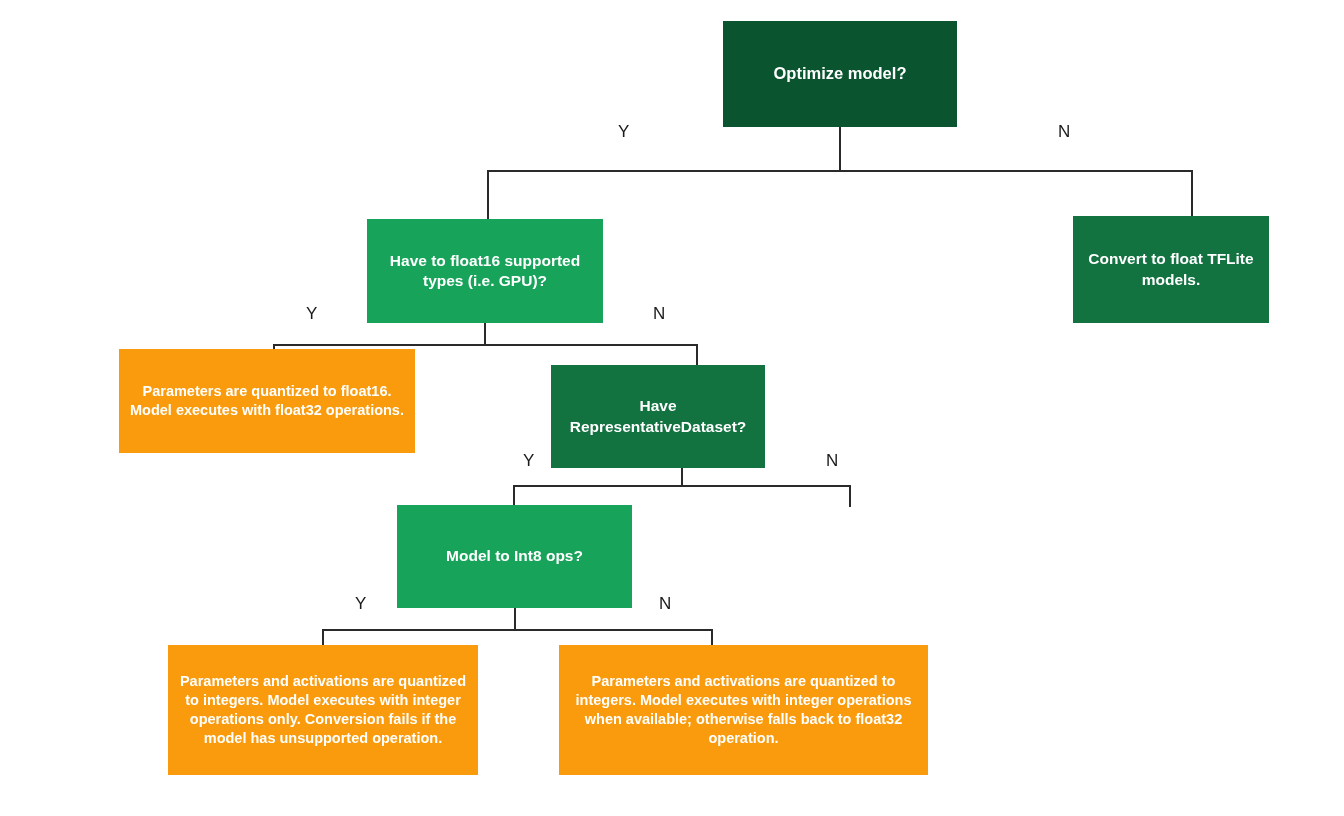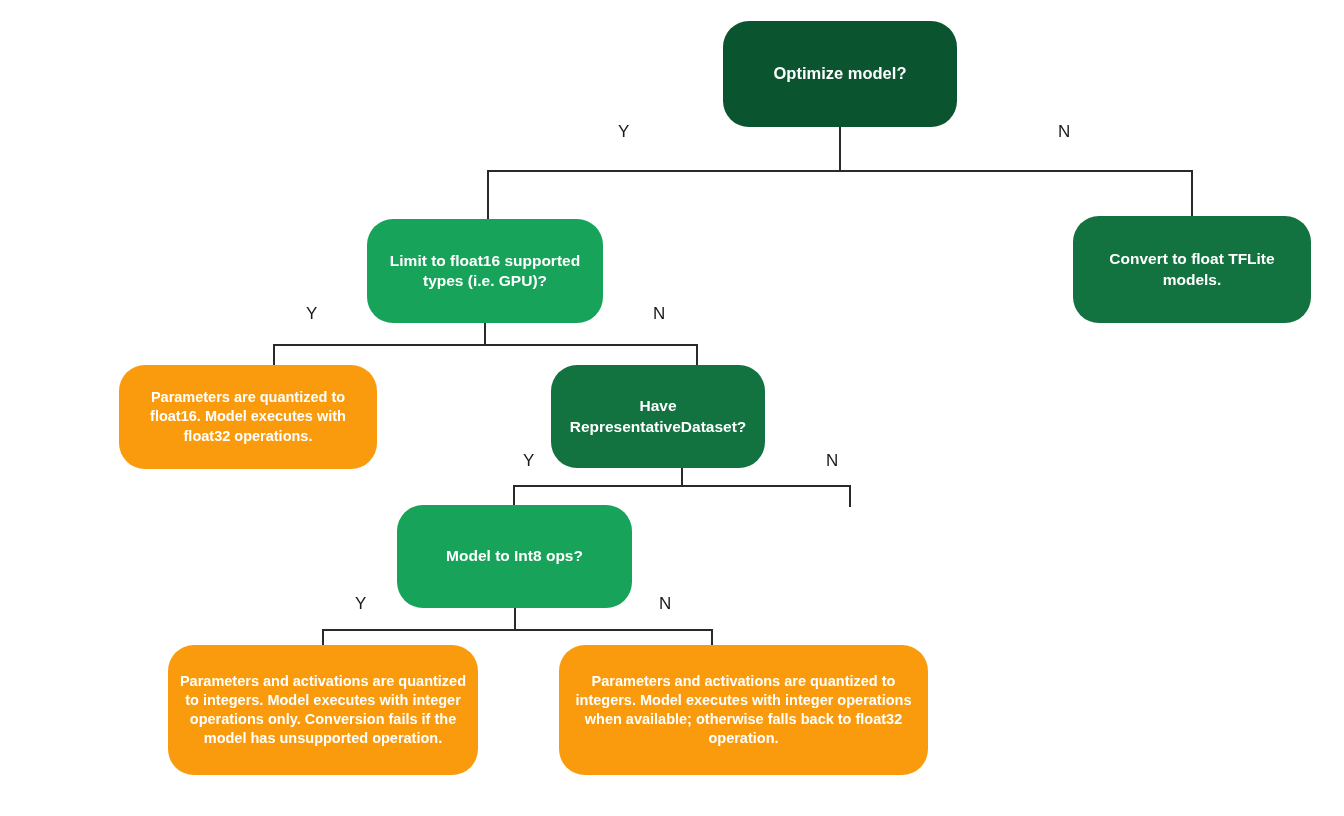--- a/index.html
+++ b/index.html
@@ -26,21 +26,20 @@
     position: absolute;
     display: flex;
     align-items: center;
     justify-content: center;
     text-align: center;
     color: #ffffff;
     font-weight: bold;
     line-height: 1.32;
     padding: 6px 10px;
     white-space: pre-line;
-    border-radius: 26px;
   }
   .node.decision-dark   { background: #0B5430; }
   .node.decision-mid    { background: #127240; }
   .node.decision-bright { background: #17A45A; }
   .node.outcome         { background: #F99B0C; }
 
   .node.sz-lg  { font-size: 16.5px; }
   .node.sz-md  { font-size: 15.5px; }
   .node.sz-sm  { font-size: 14.5px; }
 
@@ -73,36 +72,36 @@
 
   <div class="edge h" style="left:487px; top:170px; width:706px;"></div>
 
   <div class="edge v" style="left:487px; top:170px; height:50px;"></div>
 
   <div class="edge v" style="left:1191px; top:170px; height:50px;"></div>
 
   <div class="branch-label" style="left:618px; top:123px;">Y</div>
   <div class="branch-label" style="left:1058px; top:123px;">N</div>
 
-  <div class="node decision-bright sz-md" style="left:367px; top:219px; width:236px; height:104px;">Limit to float16 supported types (i.e. GPU)?</div>
+  <div class="node decision-bright sz-md" style="left:367px; top:219px; width:236px; height:104px;">Have to float16 supported types (i.e. GPU)?</div>
 
-  <div class="node decision-mid sz-md" style="left:1073px; top:216px; width:238px; height:107px;">Convert to float TFLite models.</div>
+  <div class="node decision-mid sz-md" style="left:1073px; top:216px; width:196px; height:107px;">Convert to float TFLite models.</div>
 
   <div class="edge v" style="left:484px; top:323px; height:22px;"></div>
 
   <div class="edge h" style="left:273px; top:344px; width:425px;"></div>
 
   <div class="edge v" style="left:273px; top:344px; height:21px;"></div>
 
   <div class="edge v" style="left:696px; top:344px; height:21px;"></div>
 
   <div class="branch-label" style="left:306px; top:305px;">Y</div>
   <div class="branch-label" style="left:653px; top:305px;">N</div>
 
-  <div class="node outcome sz-sm" style="left:119px; top:365px; width:258px; height:104px;">Parameters are quantized to float16. Model executes with float32 operations.</div>
+  <div class="node outcome sz-sm" style="left:119px; top:349px; width:296px; height:104px;">Parameters are quantized to float16. Model executes with float32 operations.</div>
 
   <div class="node decision-mid sz-md" style="left:551px; top:365px; width:214px; height:103px;">Have RepresentativeDataset?</div>
 
   <div class="edge v" style="left:681px; top:468px; height:18px;"></div>
 
   <div class="edge h" style="left:513px; top:485px; width:338px;"></div>
 
   <div class="edge v" style="left:513px; top:485px; height:22px;"></div>
 
   <div class="edge v" style="left:849px; top:485px; height:22px;"></div>

